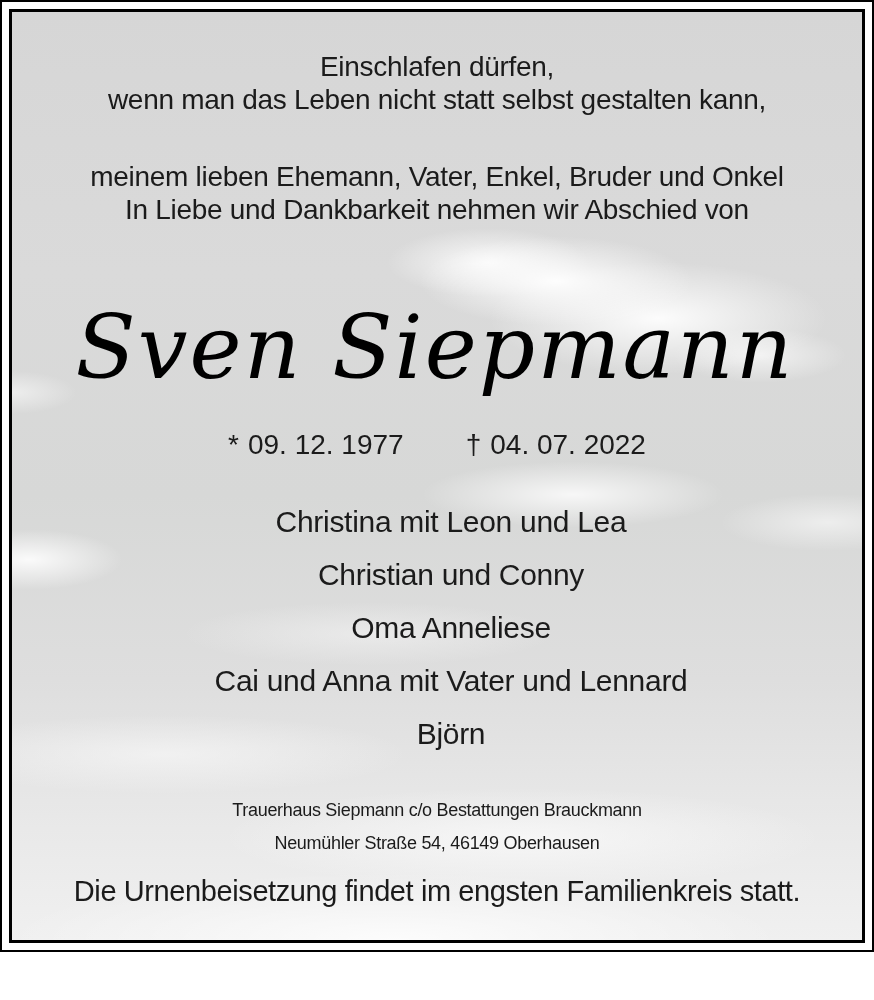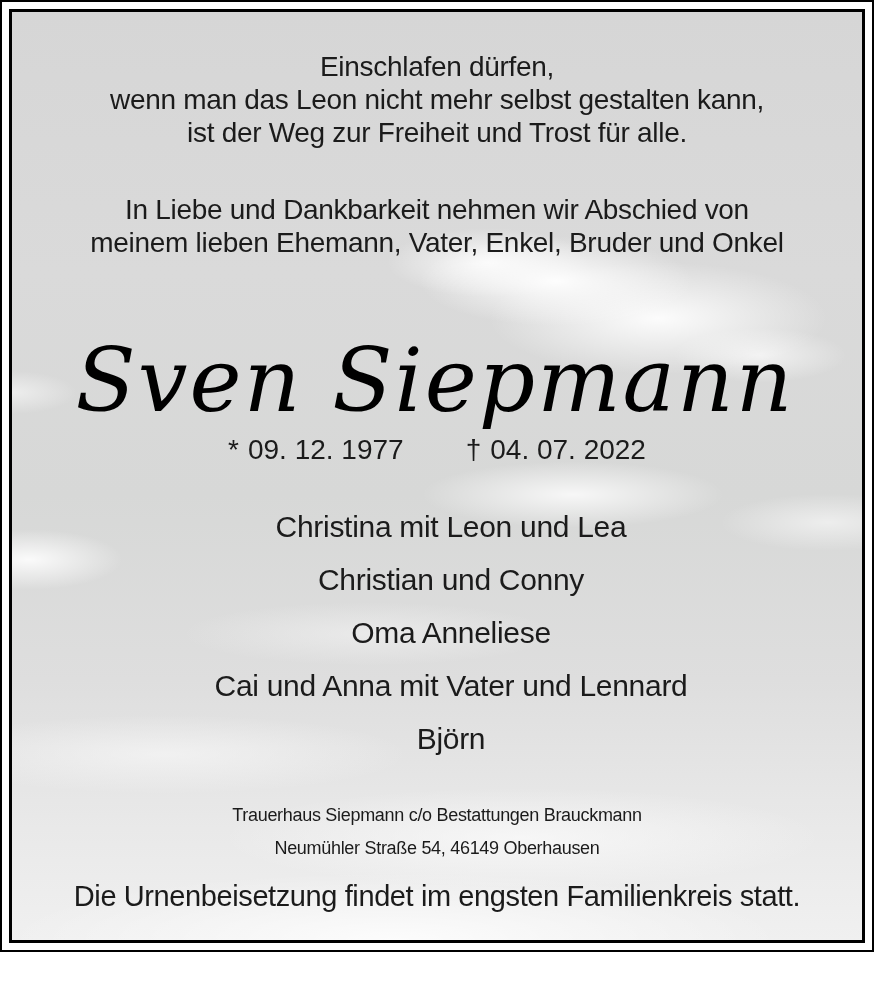--- a/index.html
+++ b/index.html
@@ -46,43 +46,43 @@
     margin:70px 4px 0 0;
     font-family:"DejaVu Serif","Liberation Serif",serif;
     font-style:italic;
     font-weight:400;
     font-size:88px;
     line-height:104px;
     letter-spacing:2px;
     color:#000;
   }
   .dates{
+    margin-top:28px;
     font-size:28px;line-height:33px;
     display:flex;justify-content:center;gap:62px;
   }
   .dates .sym{display:inline-block;margin-right:9px;}
   .mourners{margin-top:34px;font-size:30px;line-height:53px;letter-spacing:-0.3px;padding-left:28px;}
   .address{margin-top:34px;font-size:18px;line-height:33px;letter-spacing:-0.3px;}
   .closing{margin-top:14px;font-size:29px;line-height:34px;letter-spacing:-0.4px;}
 </style>
 </head>
 <body>
 
 <div class="page">
   <div class="inner">
 
     <div class="quote">
       <div>Einschlafen dürfen,</div>
-      <div>wenn man das Leon nicht mehr selbst gestalten kann,</div>
-      <div>ist der Weg zur Freiheit und Trost für alle.</div>
+      <div>wenn man das Leben nicht statt selbst gestalten kann,</div>
     </div>
 
     <div class="intro">
+      <div>meinem lieben Ehemann, Vater, Enkel, Bruder und Onkel</div>
       <div>In Liebe und Dankbarkeit nehmen wir Abschied von</div>
-      <div>meinem lieben Ehemann, Vater, Enkel, Bruder und Onkel</div>
     </div>
 
     <h1 class="name">Sven Siepmann</h1>
 
     <div class="dates">
       <span><span class="sym">*</span><span>09. 12. 1977</span></span>
       <span><span class="sym">†</span><span>04. 07. 2022</span></span>
     </div>
 
     <div class="mourners">

